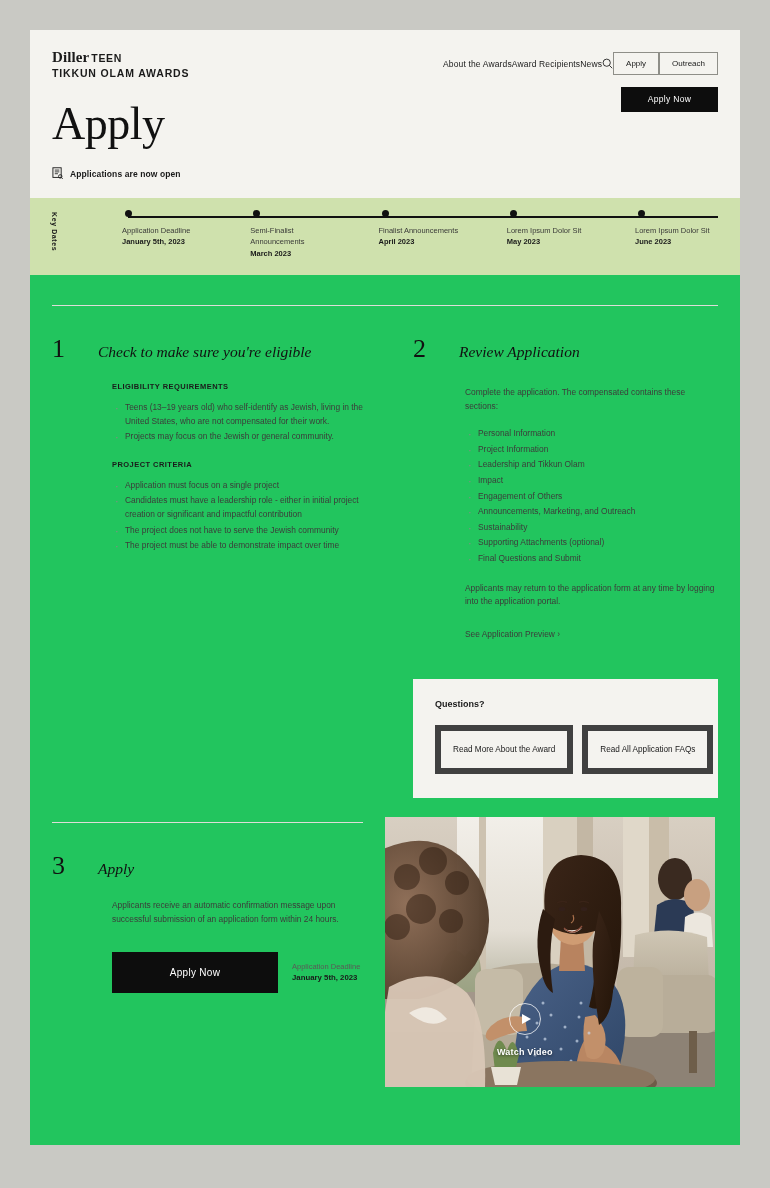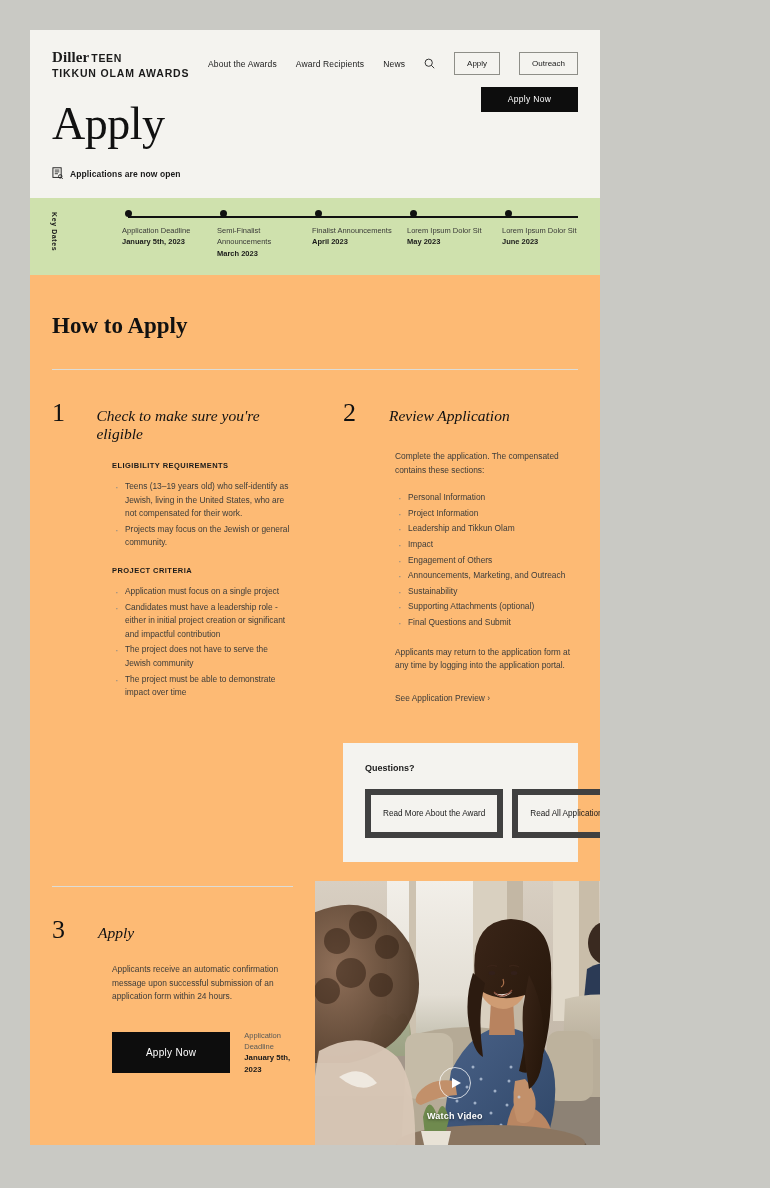--- a/index.html
+++ b/index.html
@@ -8,23 +8,23 @@
     width: 770px;
     height: 1188px;
     background: #c9c9c4;
     font-family: "Liberation Sans", sans-serif;
   }
 
   .page {
     position: absolute;
     left: 30px;
     top: 30px;
-    width: 570px;
+    width: 710px;
     height: 1115px;
-    background: #fdba74;
+    background: #22c55e;
     overflow: hidden;
   }
 
   
   .hero {
     background: #f4f3ef;
     padding: 0;
     height: 168px;
     position: relative;
   }
@@ -59,21 +59,21 @@
     font-weight: 700;
     letter-spacing: .85px;
     color: #1a1a1a;
     margin-top: 2px;
   }
 
   .nav-right {
     margin-left: auto;
     display: flex;
     align-items: center;
-    gap: 19px;
+    gap: 0;
     padding-top: 4px;
   }
   .nav-link {
     font-size: 8.5px;
     color: #1a1a1a;
     letter-spacing: .15px;
     cursor: pointer;
     white-space: nowrap;
   }
   .nav-search { display: flex; align-items: center; cursor: pointer; }
@@ -450,21 +450,20 @@
       </div>
       <div class="kd-item">
         <div class="kd-dot"></div>
         <div class="kd-name">Lorem Ipsum Dolor Sit</div>
         <div class="kd-date">June 2023</div>
       </div>
     </div>
   </div>
 
   <div class="content">
-    <h2 class="section-title">How to Apply</h2>
     <div class="hr"></div>
 
     <div class="steps-grid">
 
       <div class="step-col left">
         <div class="step-head">
           <span class="step-num">1</span>
           <span class="step-title">Check to make sure you're eligible</span>
         </div>
         <div class="step-body">

